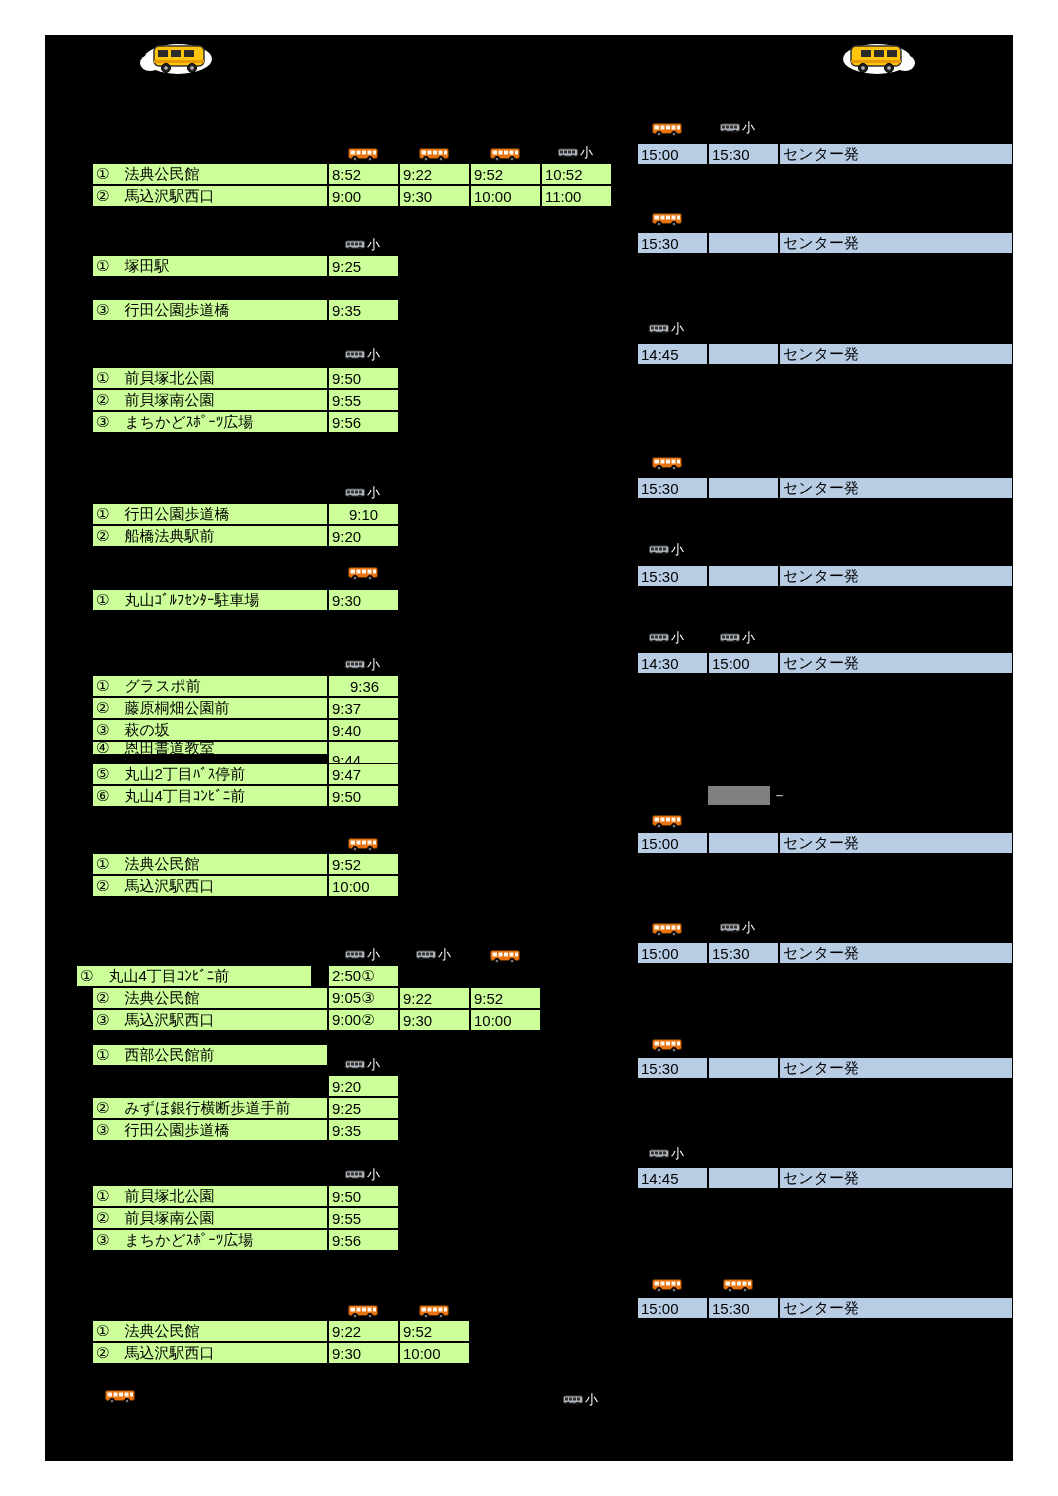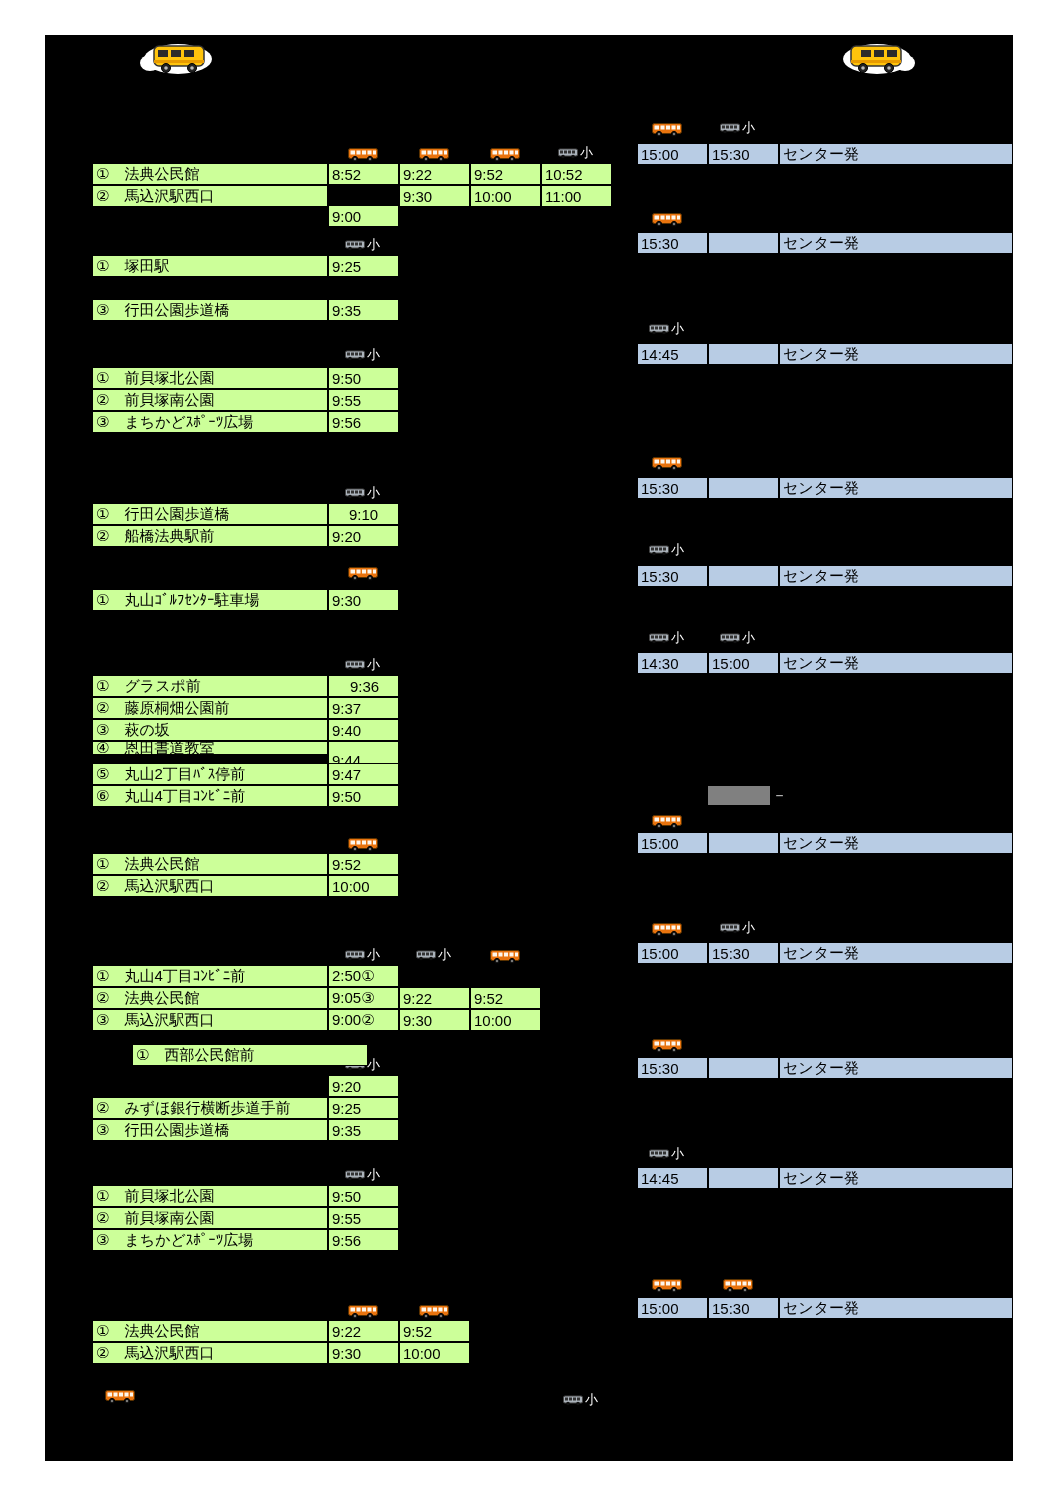--- a/index.html
+++ b/index.html
@@ -109,21 +109,21 @@
         <circle cx="15" cy="9.5" r="1.8" fill="#111"></circle>
       </svg>
       <span class="sm-label">小</span>
     </div>
     <div class="cell green" style="left: 92px; top: 163px; width: 236px; height: 22px;">①　法典公民館</div>
     <div class="cell green" style="left: 328px; top: 163px; width: 71px; height: 22px;">8:52</div>
     <div class="cell green" style="left: 399px; top: 163px; width: 71px; height: 22px;">9:22</div>
     <div class="cell green" style="left: 470px; top: 163px; width: 71px; height: 22px;">9:52</div>
     <div class="cell green" style="left: 541px; top: 163px; width: 71px; height: 22px;">10:52</div>
     <div class="cell green" style="left: 92px; top: 185px; width: 236px; height: 22px;">②　馬込沢駅西口</div>
-    <div class="cell green" style="left: 328px; top: 185px; width: 71px; height: 22px; margin-top: 20px;">9:00</div>
+    <div class="cell green" style="left: 328px; top: 185px; width: 71px; height: 22px;">9:00</div>
     <div class="cell green" style="left: 399px; top: 185px; width: 71px; height: 22px;">9:30</div>
     <div class="cell green" style="left: 470px; top: 185px; width: 71px; height: 22px;">10:00</div>
     <div class="cell green" style="left: 541px; top: 185px; width: 71px; height: 22px;">11:00</div>
     <div class="icon" style="left: 345px; top: 238px;">
       <svg width="20" height="12" viewBox="0 0 20 12" aria-hidden="true">
         <rect x="0.5" y="2" width="19" height="7" rx="1.5" fill="#aab2ba" stroke="#444"></rect>
         <rect x="2" y="3.5" width="3" height="3" fill="#333"></rect>
         <rect x="6" y="3.5" width="3" height="3" fill="#333"></rect>
         <rect x="10" y="3.5" width="3" height="3" fill="#333"></rect>
         <rect x="14" y="3.5" width="3" height="3" fill="#333"></rect>
@@ -259,21 +259,21 @@
         <rect x="8.5" y="4.5" width="4" height="4" fill="#fdf6ec"></rect>
         <rect x="14" y="4.5" width="4" height="4" fill="#fdf6ec"></rect>
         <rect x="19.5" y="4.5" width="4" height="4" fill="#fdf6ec"></rect>
         <rect x="25" y="4.5" width="3" height="4" fill="#fdf6ec"></rect>
         <circle cx="7" cy="13" r="2.6" fill="#1a1a1a" stroke="#000"></circle>
         <circle cx="22" cy="13" r="2.6" fill="#1a1a1a" stroke="#000"></circle>
         <circle cx="7" cy="13" r="1" fill="#999"></circle>
         <circle cx="22" cy="13" r="1" fill="#999"></circle>
       </svg>
     </div>
-    <div class="cell green" style="left: 92px; top: 965px; width: 236px; height: 22px;">①　丸山4丁目ｺﾝﾋﾞﾆ前</div>
+    <div class="cell green" style="left: 76px; top: 965px; width: 236px; height: 22px;">①　丸山4丁目ｺﾝﾋﾞﾆ前</div>
     <div class="cell green" style="left: 328px; top: 965px; width: 71px; height: 22px;">2:50①</div>
     <div class="cell green" style="left: 92px; top: 987px; width: 236px; height: 22px;">②　法典公民館</div>
     <div class="cell green" style="left: 328px; top: 987px; width: 71px; height: 22px;">9:05③</div>
     <div class="cell green" style="left: 399px; top: 987px; width: 71px; height: 22px;">9:22</div>
     <div class="cell green" style="left: 470px; top: 987px; width: 71px; height: 22px;">9:52</div>
     <div class="cell green" style="left: 92px; top: 1009px; width: 236px; height: 22px;">③　馬込沢駅西口</div>
     <div class="cell green" style="left: 328px; top: 1009px; width: 71px; height: 22px;">9:00②</div>
     <div class="cell green" style="left: 399px; top: 1009px; width: 71px; height: 22px;">9:30</div>
     <div class="cell green" style="left: 470px; top: 1009px; width: 71px; height: 22px;">10:00</div>
     <div class="icon" style="left: 345px; top: 1058px;">
@@ -281,21 +281,21 @@
         <rect x="0.5" y="2" width="19" height="7" rx="1.5" fill="#aab2ba" stroke="#444"></rect>
         <rect x="2" y="3.5" width="3" height="3" fill="#333"></rect>
         <rect x="6" y="3.5" width="3" height="3" fill="#333"></rect>
         <rect x="10" y="3.5" width="3" height="3" fill="#333"></rect>
         <rect x="14" y="3.5" width="3" height="3" fill="#333"></rect>
         <circle cx="5" cy="9.5" r="1.8" fill="#111"></circle>
         <circle cx="15" cy="9.5" r="1.8" fill="#111"></circle>
       </svg>
       <span class="sm-label">小</span>
     </div>
-    <div class="cell green" style="left: 92px; top: 1044px; width: 236px; height: 22px; margin-left: 40px;">①　西部公民館前</div>
+    <div class="cell green" style="left: 92px; top: 1044px; width: 236px; height: 22px;">①　西部公民館前</div>
     <div class="cell green" style="left: 328px; top: 1075px; width: 71px; height: 22px;">9:20</div>
     <div class="cell green" style="left: 92px; top: 1097px; width: 236px; height: 22px;">②　みずほ銀行横断歩道手前</div>
     <div class="cell green" style="left: 328px; top: 1097px; width: 71px; height: 22px;">9:25</div>
     <div class="cell green" style="left: 92px; top: 1119px; width: 236px; height: 22px;">③　行田公園歩道橋</div>
     <div class="cell green" style="left: 328px; top: 1119px; width: 71px; height: 22px;">9:35</div>
     <div class="icon" style="left: 345px; top: 1168px;">
       <svg width="20" height="12" viewBox="0 0 20 12" aria-hidden="true">
         <rect x="0.5" y="2" width="19" height="7" rx="1.5" fill="#aab2ba" stroke="#444"></rect>
         <rect x="2" y="3.5" width="3" height="3" fill="#333"></rect>
         <rect x="6" y="3.5" width="3" height="3" fill="#333"></rect>

